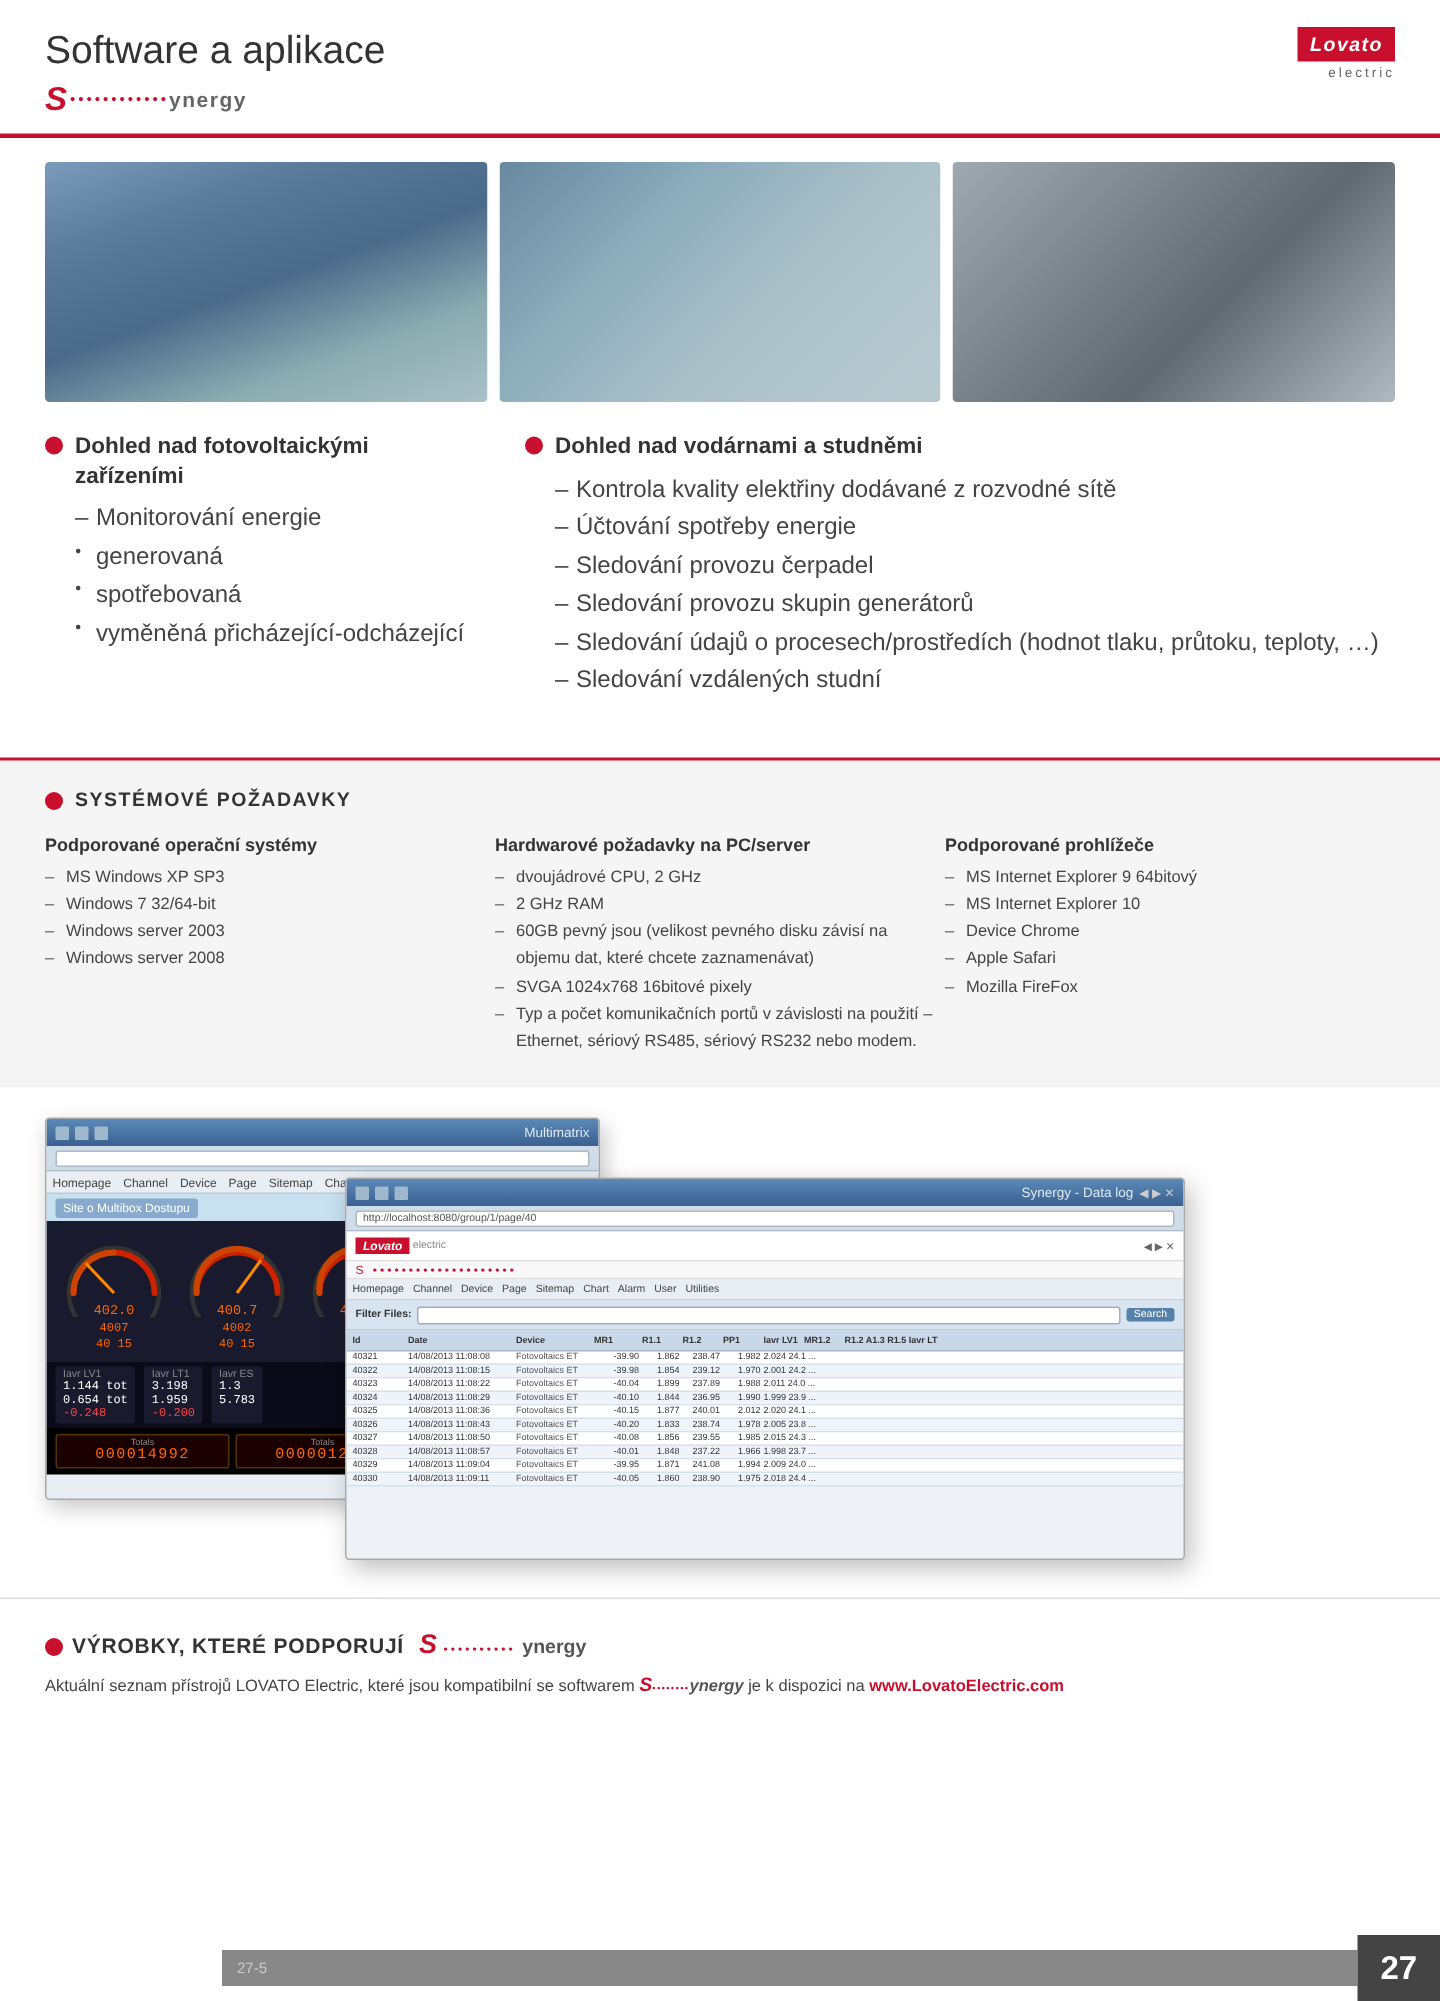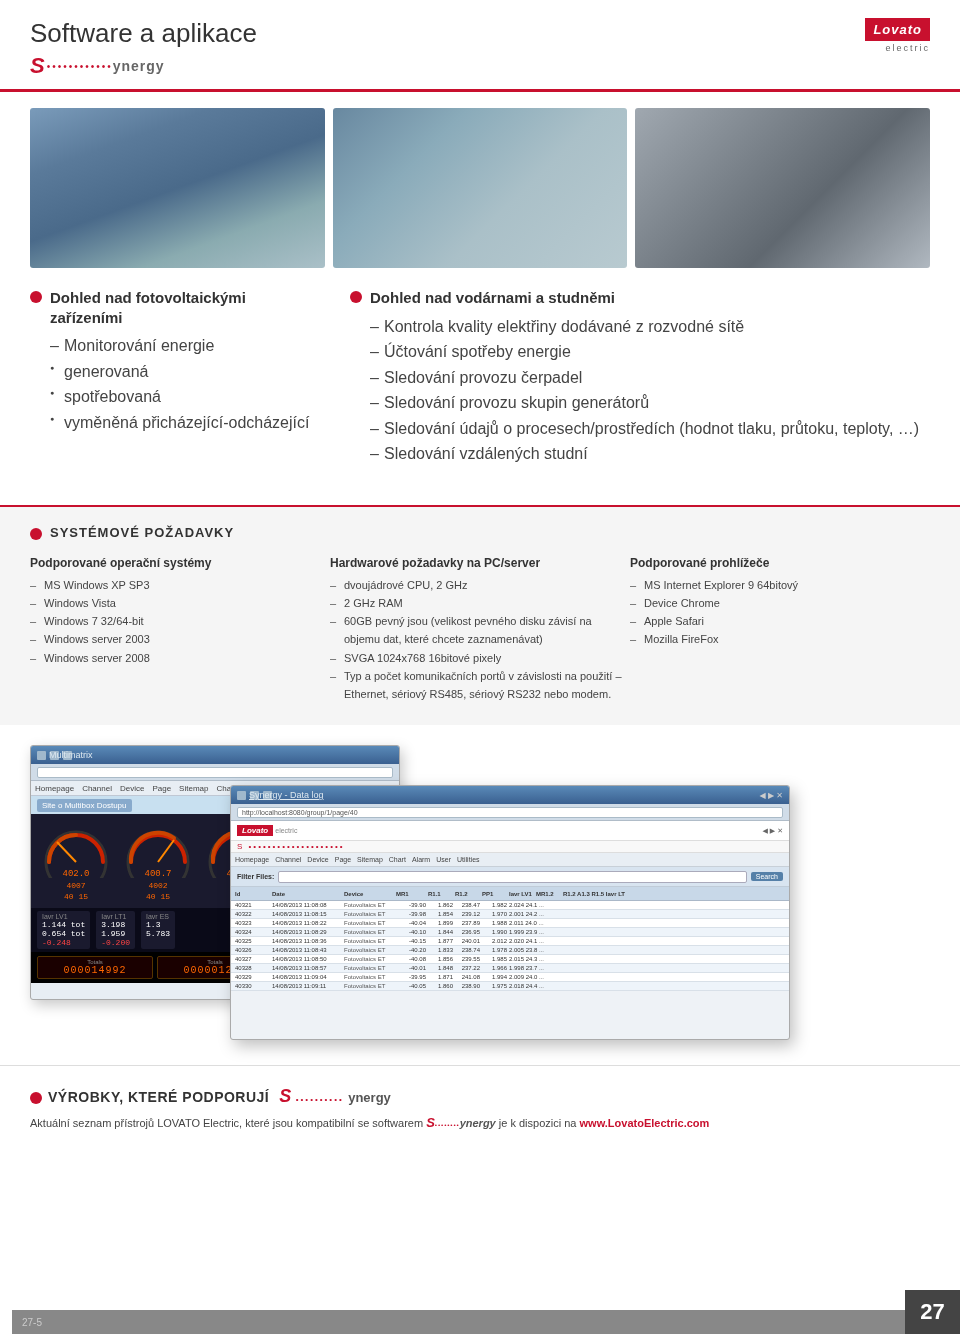--- a/index.html
+++ b/index.html
@@ -310,21 +310,20 @@
   <div class="sysreq-heading">
     <div class="bullet-dot"></div>
     <div class="sysreq-title">SYSTÉMOVÉ POŽADAVKY</div>
   </div>
   <div class="sysreq-grid">
 
     <div class="sysreq-col">
       <div class="sysreq-col-title">Podporované operační systémy</div>
       <ul class="sysreq-list">
         <li>MS Windows XP SP3</li>
-        <li>Windows Vista</li>
         <li>Windows 7 32/64-bit</li>
         <li>Windows server 2003</li>
         <li>Windows server 2008</li>
       </ul>
     </div>
 
     <div class="sysreq-col">
       <div class="sysreq-col-title">Hardwarové požadavky na PC/server</div>
       <ul class="sysreq-list">
         <li>dvoujádrové CPU, 2 GHz</li>
@@ -332,37 +331,38 @@
         <li>60GB pevný jsou (velikost pevného disku závisí na objemu dat, které chcete zaznamenávat)</li>
         <li>SVGA 1024x768 16bitové pixely</li>
         <li>Typ a počet komunikačních portů v závislosti na použití – Ethernet, sériový RS485, sériový RS232 nebo modem.</li>
       </ul>
     </div>
 
     <div class="sysreq-col">
       <div class="sysreq-col-title">Podporované prohlížeče</div>
       <ul class="sysreq-list">
         <li>MS Internet Explorer 9 64bitový</li>
+        <li>MS Internet Explorer 10</li>
         <li>Device Chrome</li>
         <li>Apple Safari</li>
         <li>Mozilla FireFox</li>
       </ul>
     </div>
   </div>
 </div>
 
 <div style="position:relative; height:300px; margin: 0 30px 20px 30px;">
 
   <div style="position:absolute; left:0; top:0; width:370px; height:255px; background:#e8eef4; border:1px solid #aaa; border-radius:3px; box-shadow: 3px 5px 14px rgba(0,0,0,0.22); z-index:2; overflow:hidden;">
 
     <div style="background:linear-gradient(to bottom,#5a8ab8,#3a6090);height:18px;display:flex;align-items:center;padding:0 6px;gap:4px;">
       <div style="width:9px;height:9px;border-radius:1px;background:#a0b8cc;"></div>
       <div style="width:9px;height:9px;border-radius:1px;background:#a0b8cc;"></div>
       <div style="width:9px;height:9px;border-radius:1px;background:#a0b8cc;"></div>
-      <div style="flex:1;text-align:left;color:#dde8f0;font-size:9px;margin-left:-27px;">Multimatrix</div>
+      <div style="flex:1;text-align:right;color:#dde8f0;font-size:9px;margin-left:-27px;">Multimatrix</div>
     </div>
 
     <div style="background:#d0dce8;height:17px;border-bottom:1px solid #b0bcc8;display:flex;align-items:center;padding:0 6px;gap:4px;">
       <div style="flex:1;background:#fff;height:11px;border-radius:2px;border:1px solid #aabbc8;"></div>
     </div>
 
     <div style="background:#e8eef4;height:15px;border-bottom:1px solid #c0c8d4;display:flex;align-items:center;padding:0 4px;gap:8px;">
       <span style="font-size:8px;color:#444;">Homepage</span>
       <span style="font-size:8px;color:#444;">Channel</span>
       <span style="font-size:8px;color:#444;">Device</span>
@@ -457,21 +457,21 @@
       </div>
     </div>
   </div>
 
   <div style="position:absolute;left:200px;top:40px;width:560px;height:255px;background:#eef2f6;border:1px solid #aaa;border-radius:3px;box-shadow:4px 6px 16px rgba(0,0,0,0.25);z-index:3;overflow:hidden;">
 
     <div style="background:linear-gradient(to bottom,#5a8ab8,#3a6090);height:18px;display:flex;align-items:center;padding:0 6px;gap:4px;">
       <div style="width:9px;height:9px;border-radius:1px;background:#a0b8cc;"></div>
       <div style="width:9px;height:9px;border-radius:1px;background:#a0b8cc;"></div>
       <div style="width:9px;height:9px;border-radius:1px;background:#a0b8cc;"></div>
-      <div style="flex:1;text-align:left;color:#dde8f0;font-size:9px;margin-left:-27px;text-decoration:underline;">Synergy - Data log</div>
+      <div style="flex:1;text-align:right;color:#dde8f0;font-size:9px;margin-left:-27px;">Synergy - Data log</div>
       <div style="color:#ccc;font-size:8px;">◀ ▶ ✕</div>
     </div>
 
     <div style="background:#d0dce8;height:17px;border-bottom:1px solid #b0bcc8;display:flex;align-items:center;padding:0 6px;gap:4px;">
       <div style="flex:1;background:#fff;height:11px;border-radius:2px;border:1px solid #aabbc8;display:flex;align-items:center;padding:0 4px;">
         <span style="font-size:7px;color:#555;">http://localhost:8080/group/1/page/40</span>
       </div>
     </div>
 
     <div style="background:#fff;height:20px;display:flex;align-items:center;padding:0 6px;border-bottom:1px solid #ddd;">
@@ -639,18 +639,18 @@
     <span>Aktuální seznam přístrojů LOVATO Electric, které jsou kompatibilní se softwarem</span>
     <span> </span>
     <span style="font-style:italic;font-weight:bold;">
       <span class="synergy-s" style="font-size:13px;">S</span><span style="color:#c8102e;font-size:6px;letter-spacing:1px;">••••••••</span><span style="color:#555;font-size:11px;">ynergy</span>
     </span>
     <span>je k dispozici na</span>
     <span class="footer-link">www.LovatoElectric.com</span>
   </p>
 </div>
 
-<div style="position:fixed;bottom:0;right:0;width:948px;display:flex;justify-content:flex-end;align-items:flex-end;">
+<div style="position:fixed;bottom:0;right:0;width:812px;display:flex;justify-content:flex-end;align-items:center;">
   <div style="background:#888;height:24px;flex:1;display:flex;align-items:center;padding:0 10px;">
     <span style="color:#ccc;font-size:10px;">27-5</span>
   </div>
   <div style="background:#444;width:55px;height:44px;display:flex;align-items:center;justify-content:center;color:#fff;font-size:22px;font-weight:bold;">27</div>
 </div>
 
 </body></html>

